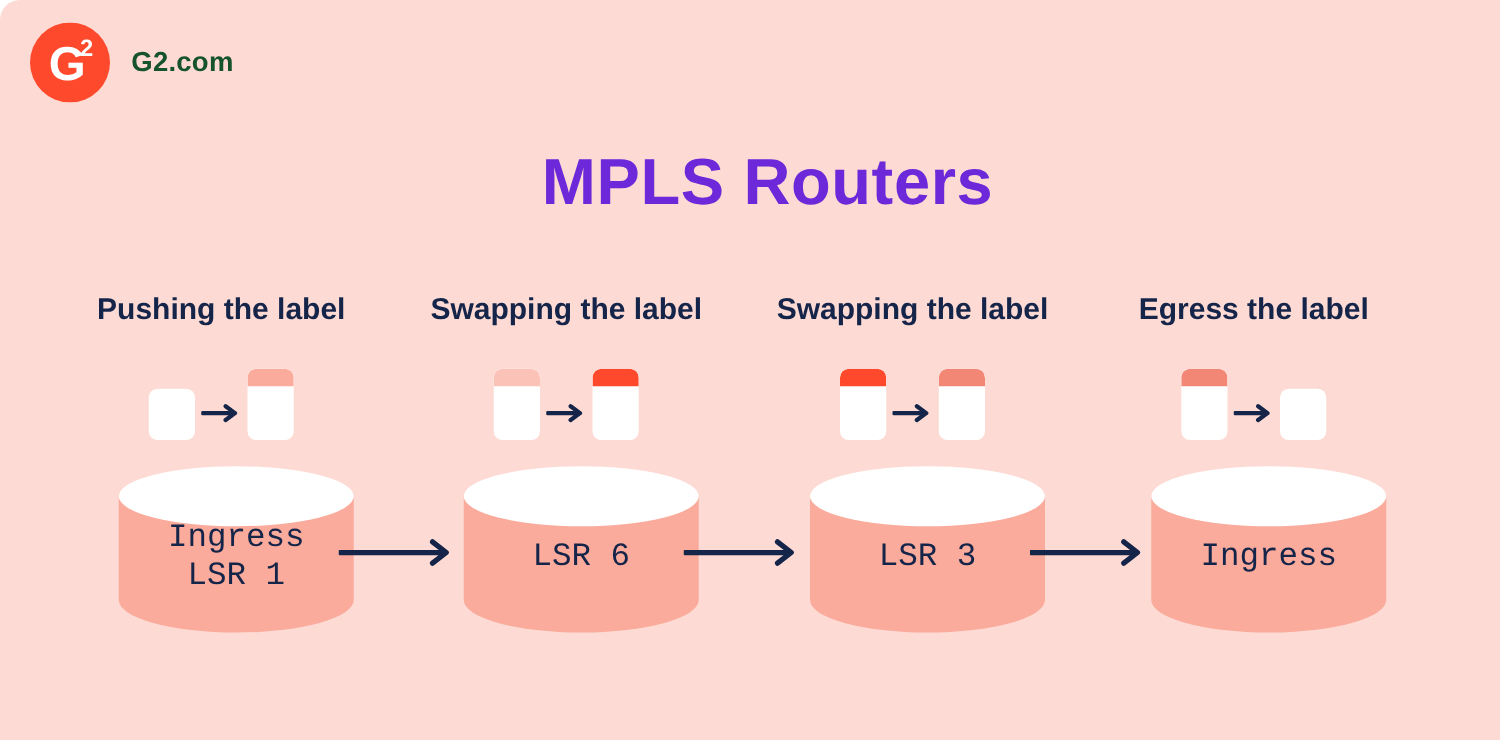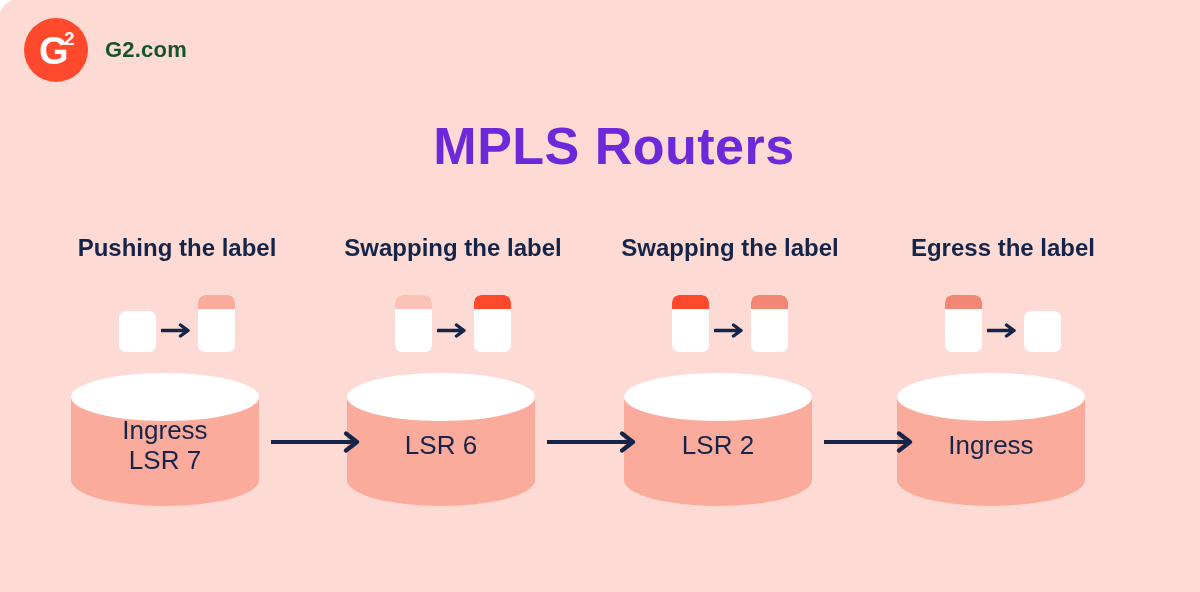--- a/index.html
+++ b/index.html
@@ -33,21 +33,21 @@
   }
   .packet { background:#ffffff; border-radius:7px; overflow:hidden; }
   .packet-small { width:37px; height:41px; }
   .packet-tall  { width:37px; height:57px; display:flex; flex-direction:column; }
   .label-band { width:100%; height:14px; border-radius:7px 7px 0 0; }
 
   .packet-arrow { margin-bottom:13px; flex:0 0 auto; }
   .packet-arrow path { stroke:#152449; stroke-width:3.4; fill:none; stroke-linecap:round; stroke-linejoin:round; }
 
   
-  .cylinder { position:absolute; top:139px; left:32px; width:188px; height:133px; }
+  .cylinder { position:absolute; top:139px; left:56px; width:188px; height:133px;font-family:Liberation Mono, monospace; }
   .cyl-body {
     position:absolute; top:24px; left:0; width:188px; height:109px;
     background:#FAAB9B;
     border-bottom-left-radius:94px 26px; border-bottom-right-radius:94px 26px;
   }
   .cyl-top { position:absolute; top:0; left:0; width:188px; height:48px; background:#ffffff; border-radius:50%; }
   .cyl-text {
     position:absolute; top:24px; left:0; width:188px; height:109px;
     display:flex; flex-direction:column; justify-content:center;
     padding-bottom:14px; font-size:26px; line-height:30px; color:#152449;
@@ -82,21 +82,21 @@
       </svg>
       <div class="packet packet-tall">
         <div class="label-band" style="background-color: rgb(250, 171, 155);"></div>
       </div>
     </div>
     <div class="cylinder">
       <div class="cyl-body"></div>
       <div class="cyl-top"></div>
       <div class="cyl-text">
         <span>Ingress</span>
-        <span>LSR 7</span>
+        <span>LSR 1</span>
       </div>
     </div>
   </section>
 
   <section class="column" style="left:315px">
     <h2 class="col-heading">Swapping the label</h2>
     <div class="packet-row">
       <div class="packet packet-tall">
         <div class="label-band" style="background-color: rgb(251, 194, 184);"></div>
       </div>
@@ -127,21 +127,21 @@
         <path d="M1 8.5 H25 M19.5 3 L27 8.5 L19.5 14"></path>
       </svg>
       <div class="packet packet-tall">
         <div class="label-band" style="background-color: rgb(242, 135, 118);"></div>
       </div>
     </div>
     <div class="cylinder">
       <div class="cyl-body"></div>
       <div class="cyl-top"></div>
       <div class="cyl-text">
-        <span>LSR 2</span>
+        <span>LSR 3</span>
         <span></span>
       </div>
     </div>
   </section>
 
   <section class="column" style="left:865px">
     <h2 class="col-heading">Egress the label</h2>
     <div class="packet-row">
       <div class="packet packet-tall">
         <div class="label-band" style="background-color: rgb(242, 135, 118);"></div>

